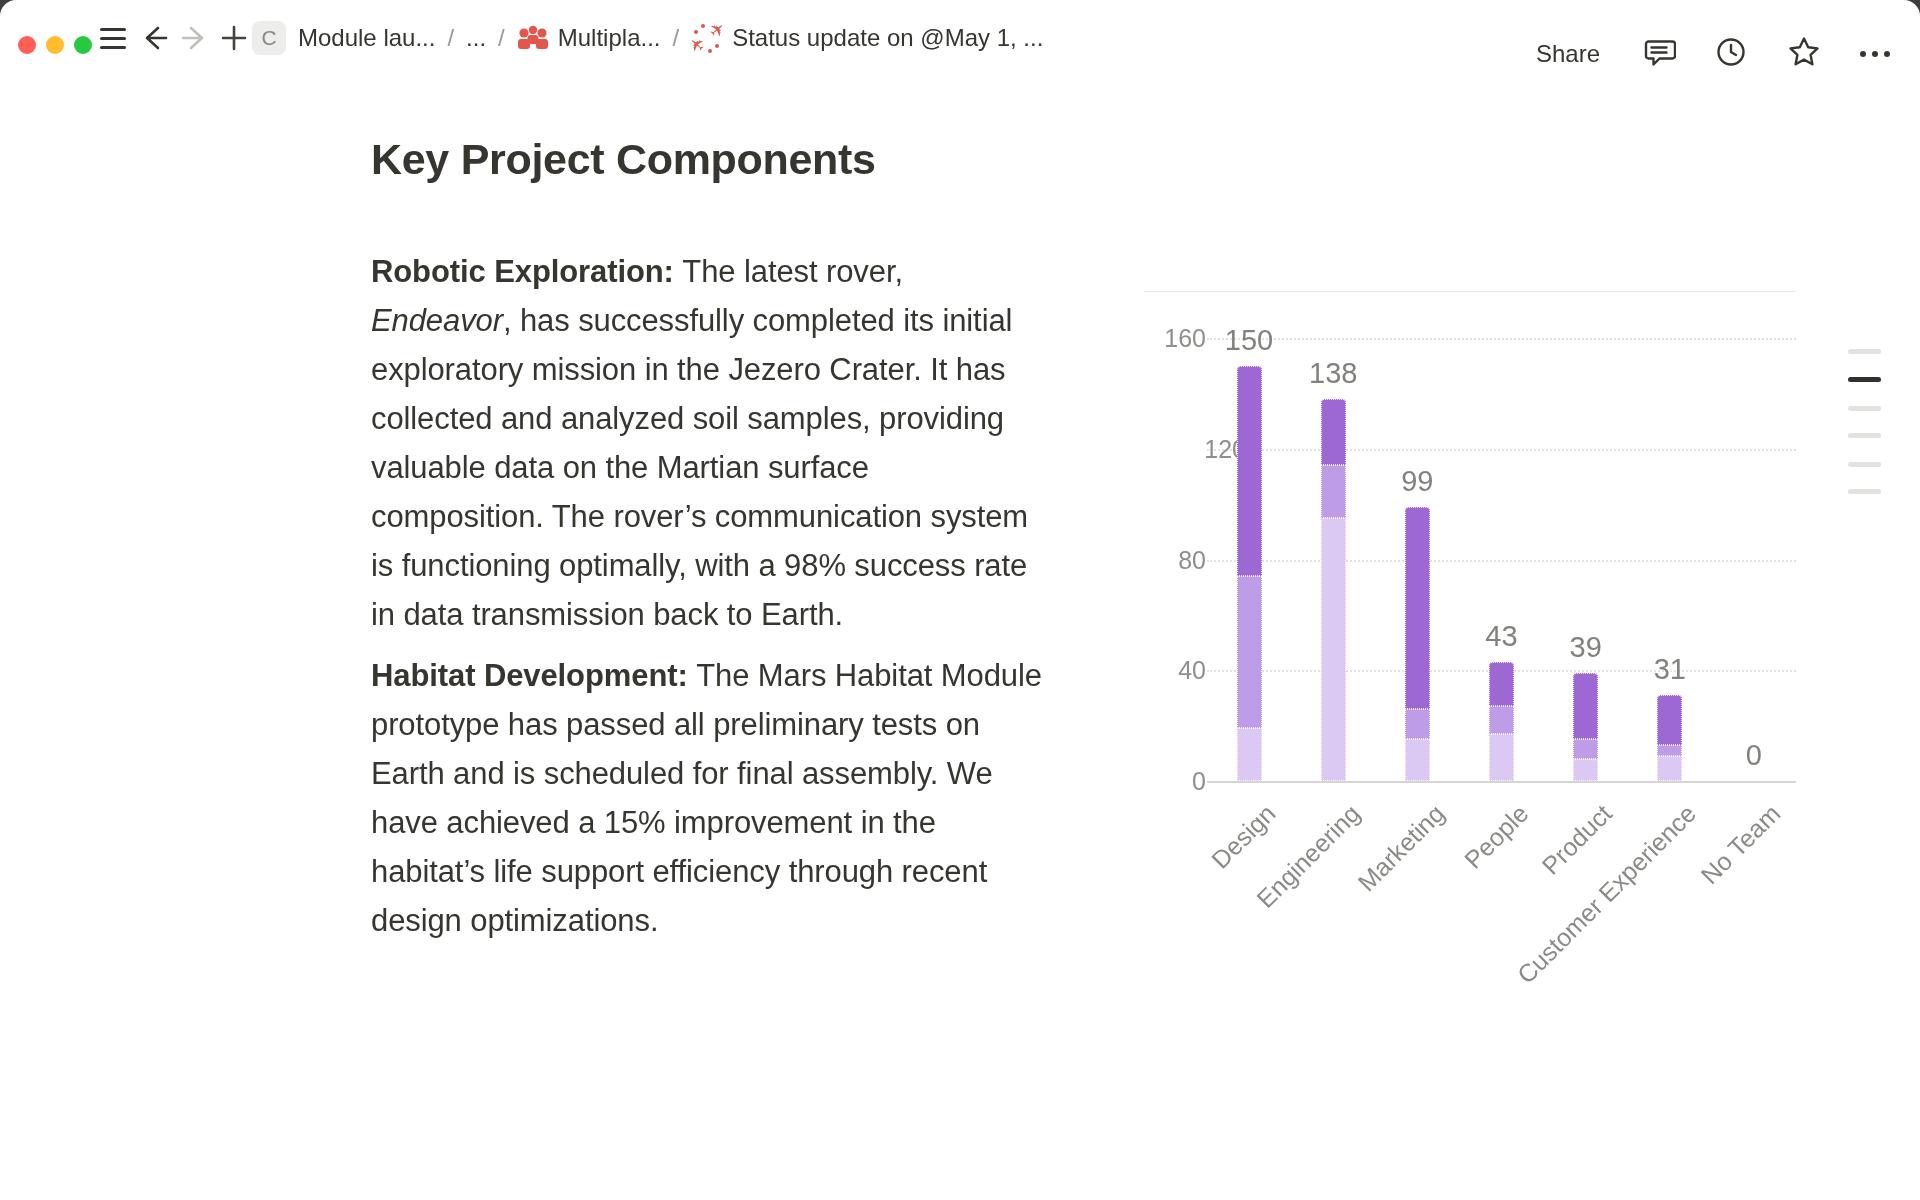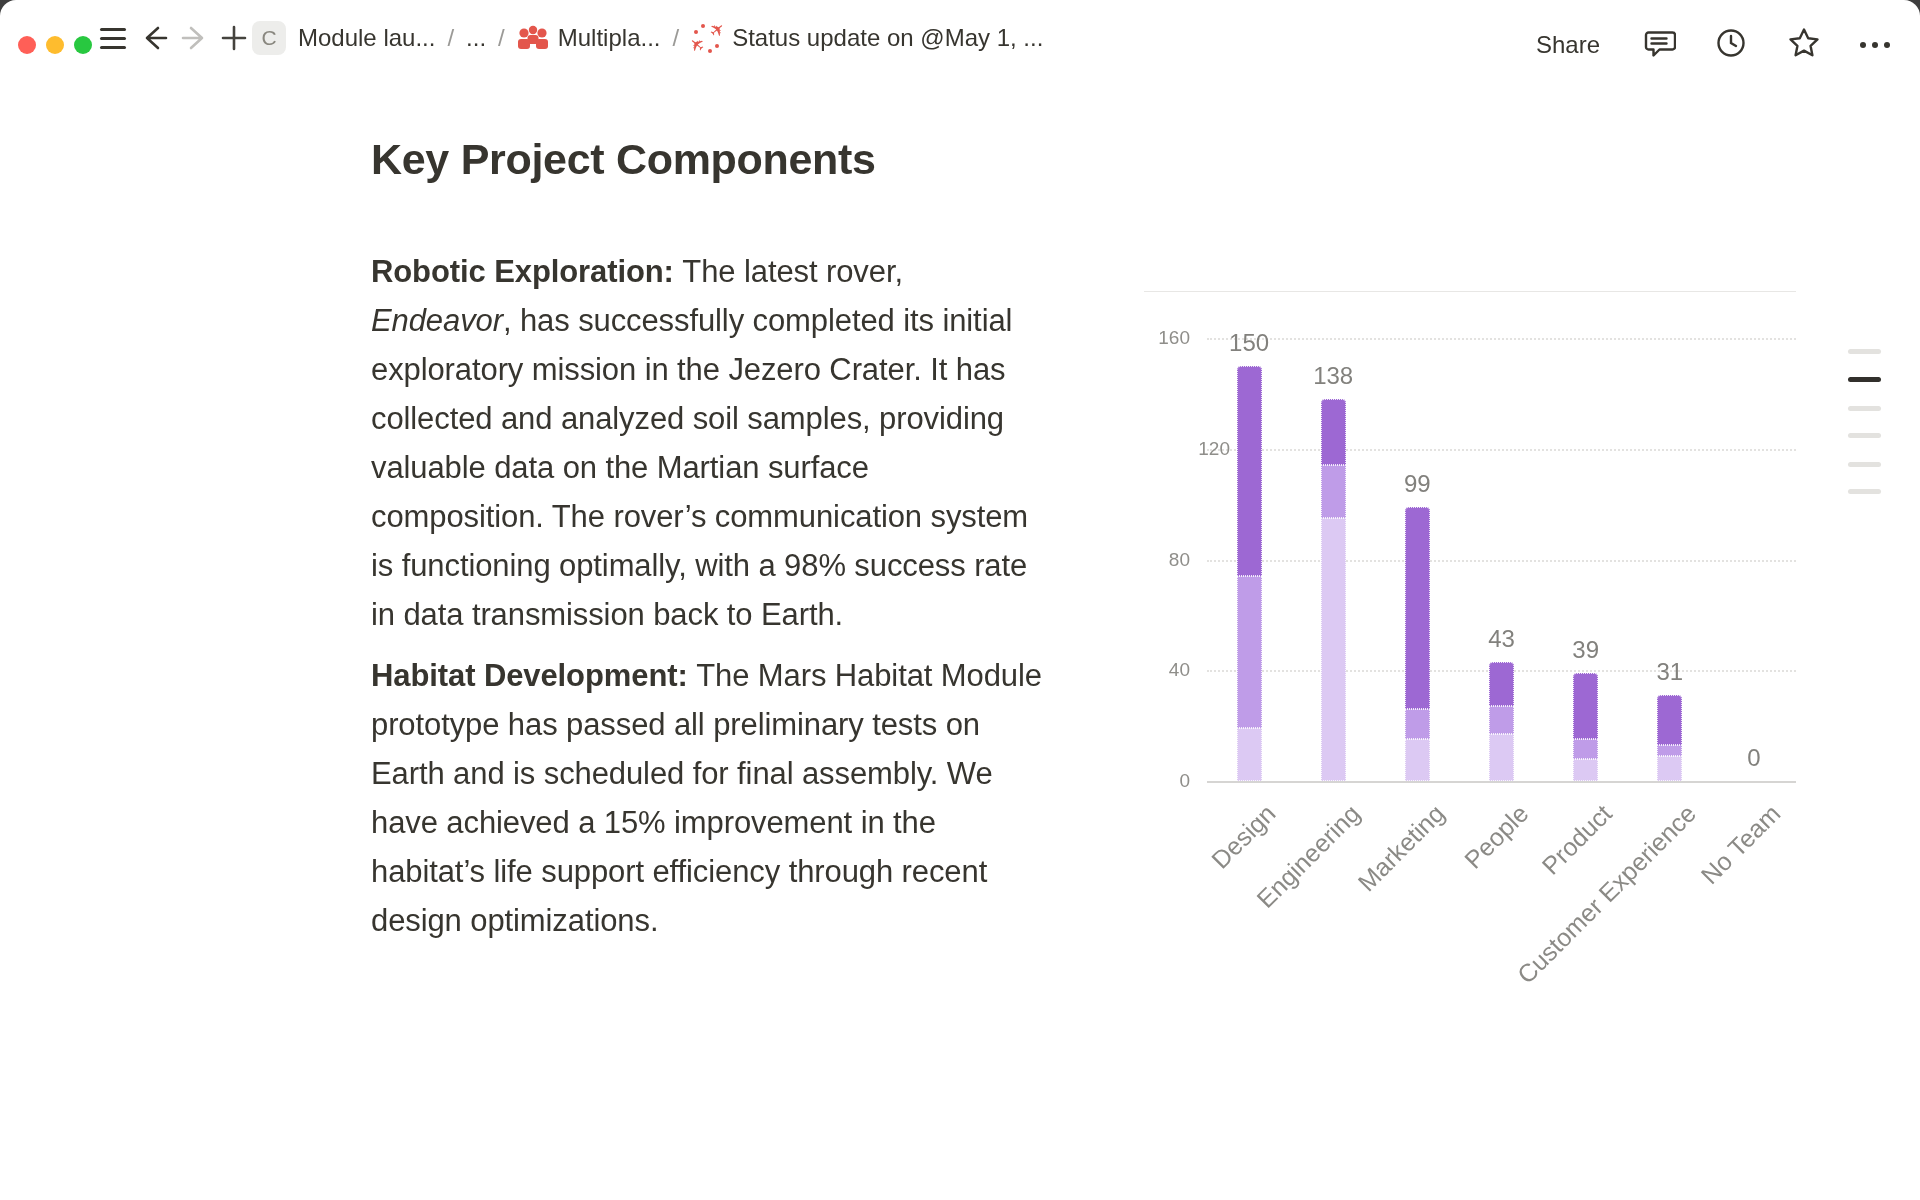--- a/index.html
+++ b/index.html
@@ -18,45 +18,45 @@
   .nav-arrow { width:32px; }
   .breadcrumb { position:absolute; left:252px; top:0; height:76px; display:flex; align-items:center; font-size:24px; }
   .c-badge { width:34px; height:34px; background:#ededeb; border-radius:8px; display:flex; align-items:center; justify-content:center; font-size:21px; color:#89877f; margin-right:12px; }
   .bc-item { color:#37352f; white-space:nowrap; display:flex; align-items:center; gap:9px; }
   .bc-sep { color:#9b9a97; margin:0 12px; }
   .red-ic { position:relative; width:32px; height:32px; color:#e3564c; flex:0 0 auto; }
   .plane { position:absolute; font-size:18px; line-height:18px; color:#e3564c; }
   .p1 { right:-2px; top:-1px; transform:rotate(-40deg); }
   .p2 { left:-2px; bottom:0px; transform:scaleX(-1) rotate(-40deg); }
   .dot { position:absolute; width:4px; height:4px; border-radius:50%; background:#e3564c; }
-  .tb-right { position:absolute; right:30px; top:7px; height:76px; display:flex; align-items:center; gap:38px; }
+  .tb-right { position:absolute; right:30px; top:16px; height:76px; display:flex; align-items:center; gap:38px; }
   .share { font-size:24px; color:#37352f; margin-right:4px; }
   .dots3 { display:flex; gap:6px; }
   .dots3 i { width:6px; height:6px; border-radius:50%; background:#37352f; }
 
   
   .main { display:flex; padding:57px 0 0 247px;justify-content:center; }
   .left-col { width:676px; }
   .left-col h1 { font-size:43px; line-height:52px; font-weight:700; letter-spacing:-0.3px; margin-bottom:62px; }
   .left-col p { font-size:31px; line-height:49px; margin-bottom:12px; letter-spacing:-0.1px; }
   .left-col p b { font-weight:700; }
   .left-col p i { font-style:italic; }
 
   .right-col { width:652px; margin-left:97px; margin-top:120px; }
   .chart-header { display:flex; align-items:center; gap:15px; height:32px; }
   .chart-title { font-size:24px; font-weight:700; }
   .chart-divider { height:1px; background:#e8e7e5; margin-top:38px; }
 
   .plot-wrap { position:relative; margin-top:46px; height:443px; }
   .gridline { position:absolute; left:63px; right:0; border-top:2px dotted #e3e2e0; }
   .axisline { position:absolute; left:63px; right:0; top:443px; border-top:2px solid #d6d5d3; }
-  .ytick { position:absolute; left:0; width:46px; text-align:right; font-size:19px; color:#8f8e8a; transform:translateY(-50%); }
+  .ytick { position:absolute; left:16px; width:46px; text-align:right; font-size:25px; color:#8f8e8a; transform:translateY(-50%); }
   .bar-seg { position:absolute; border:1px dotted rgba(255,255,255,.85); }
   .bar-seg.top-seg { border-radius:4px 4px 0 0; }
-  .total-label { position:absolute; width:90px; text-align:center; font-size:24px; color:#82817d; }
+  .total-label { position:absolute; width:90px; text-align:center; font-size:29px; color:#82817d; }
   .xlabels { position:relative; height:238px; }
   .xlabel { position:absolute; top:18px; white-space:nowrap; font-size:25px; color:#8b8a86; transform:rotate(-45deg); transform-origin:top right; }
   .legend { display:flex; justify-content:center; gap:44px; margin-top:10px; align-items:center; }
   .legend-item { display:flex; align-items:center; gap:12px; font-size:24px; color:#64625e; }
   .swatch { width:16px; height:16px; border-radius:5px; }
 
   
   .toc-line { position:absolute; left:1848px; width:33px; height:5px; border-radius:3px; }
 </style>
 </head>

